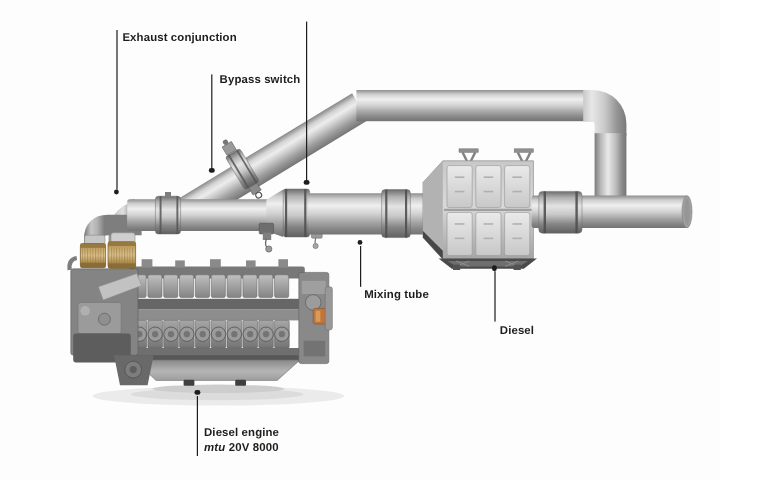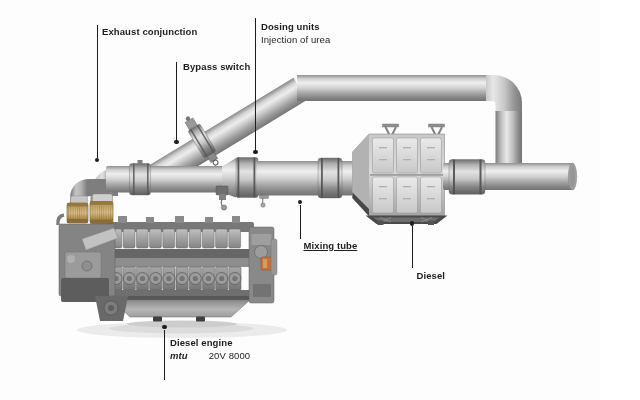--- a/index.html
+++ b/index.html
@@ -4,22 +4,22 @@
 <style>
   html,body{margin:0;padding:0;background:#fff;}
   .stage{position:relative;width:600px;height:400px;background:#fdfdfd;overflow:hidden;
          font-family:"Liberation Sans",sans-serif;}
   .stage svg{position:absolute;left:0;top:0;}
   .leader{position:absolute;width:1.2px;background:#1d1d1b;}
   .ldot{position:absolute;width:4.4px;height:4.4px;border-radius:50%;background:#1d1d1b;}
   .lbl{position:absolute;font-size:9.5px;line-height:11px;font-weight:700;color:#1d1d1b;
        letter-spacing:.1px;white-space:nowrap;}
   .lbl .sub{display:block;font-weight:400;margin-top:2px;}
-  .mtu{font-style:italic;font-weight:700;margin-right:21px;}
-  .model{font-weight:400;font-style:normal;}
+  .mtu{font-style:italic;font-weight:700;margin-right:3px;}
+  .model{font-weight:700;font-style:normal;}
 </style>
 </head>
 <body>
 
 <div class="stage">
 
   <svg width="640" height="400" viewBox="0 0 640 400">
     <defs>
       <linearGradient id="gPipe" x1="0" y1="0" x2="0" y2="1">
         <stop offset="0" stop-color="#8f8f8f"></stop>
@@ -313,33 +313,29 @@
   <div class="leader" style="left:96.5px;top:25px;height:133px;"></div>
   <div class="ldot" style="left:94.8px;top:157.8px;"></div>
   <div class="lbl" style="left:102px;top:25.5px;">Exhaust conjunction</div>
 
   <div class="leader" style="left:176px;top:61.5px;height:78px;"></div>
   <div class="ldot" style="left:174.3px;top:139.8px;"></div>
   <div class="lbl" style="left:183px;top:61px;text-align:right;">Bypass switch</div>
 
   <div class="leader" style="left:255px;top:18px;height:131.5px;"></div>
   <div class="ldot" style="left:253.3px;top:149.8px;"></div>
-  <div class="lbl" style="left:261px;top:20.5px;">
-    <span>Dosing units</span>
-    <span class="sub">Injection of urea</span>
-  </div>
 
   <div class="ldot" style="left:297.8px;top:199.8px;"></div>
   <div class="leader" style="left:299.5px;top:204.5px;height:34px;"></div>
-  <div class="lbl" style="left:303.5px;top:239.5px;text-decoration:underline;">Mixing tube</div>
+  <div class="lbl" style="left:303.5px;top:239.5px;">Mixing tube</div>
 
   <div class="ldot" style="left:409.8px;top:221.3px;"></div>
   <div class="leader" style="left:411.5px;top:226px;height:42px;"></div>
   <div class="lbl" style="left:416.5px;top:270px;">Diesel</div>
 
   <div class="ldot" style="left:162.3px;top:324.8px;"></div>
   <div class="leader" style="left:164px;top:329.5px;height:50.5px;"></div>
-  <div class="lbl" style="left:170px;top:337px;">
+  <div class="lbl" style="left:170px;top:355px;">
     <span>Diesel engine</span>
     <span class="sub"><i class="mtu">mtu</i><span class="model">20V 8000</span></span>
   </div>
 
 </div>
 
 </body></html>

